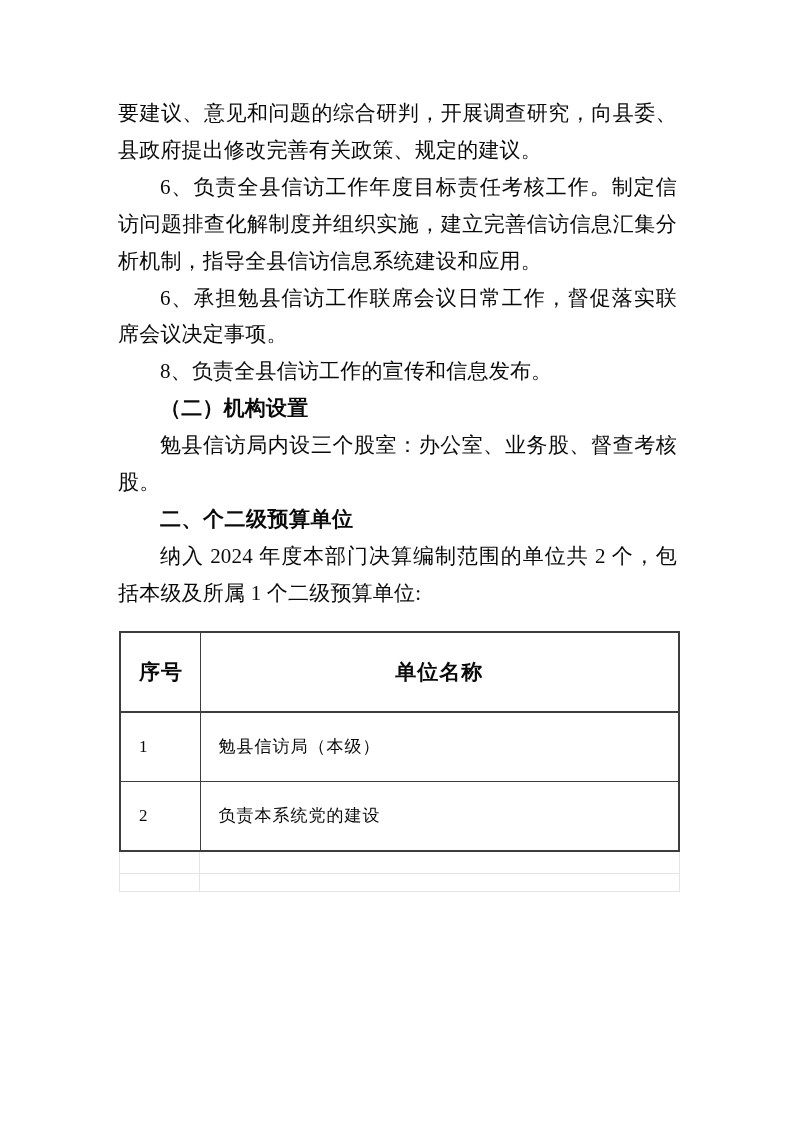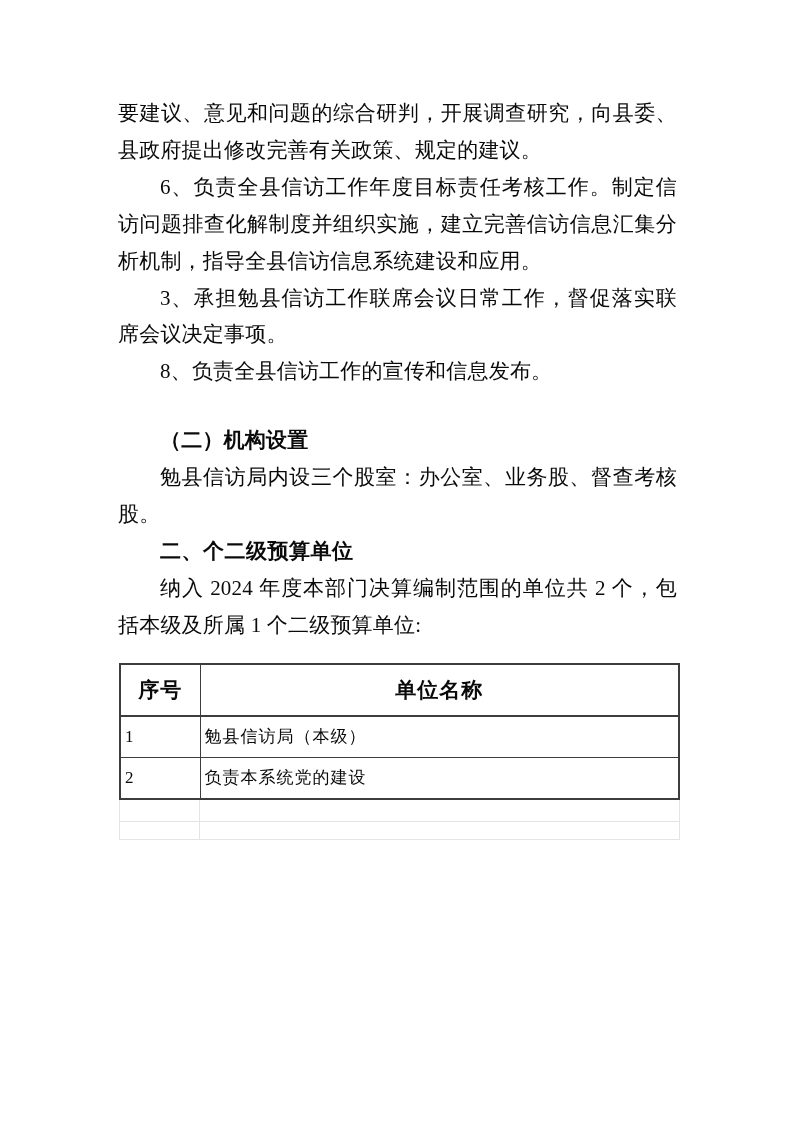--- a/index.html
+++ b/index.html
@@ -6,29 +6,29 @@
   .page{
     position:relative;width:735px;height:1122px;background:#ffffff;overflow:hidden;
     font-family:"Liberation Serif","DejaVu Serif",serif;color:#0a0a0a;border-radius:14px;
   }
   .content{position:absolute;left:118px;top:95px;width:559px;}
   .para{
     margin:0;font-size:21px;line-height:36.9px;
     text-align:justify;text-justify:inter-ideograph;letter-spacing:0.2px;
   }
   .indent{text-indent:42px;}
-  .heading-kai{font-weight:bold;margin-top:32px;}
+  .heading-kai{font-weight:bold;}
   .heading-hei{font-weight:bold;font-family:"Liberation Sans","DejaVu Sans",sans-serif;letter-spacing:0.5px;}
 
   table.units{
     border-collapse:collapse;table-layout:fixed;width:561px;margin:19px 0 0 1px;
     border:2px solid #3d3d3d;
   }
   table.units th,table.units td{
-    border:1px solid #3d3d3d;vertical-align:middle;padding:4px;
+    border:1px solid #3d3d3d;vertical-align:middle;padding:18px;
     overflow:hidden;white-space:nowrap;
   }
   table.units th{
     height:42px;font-size:21px;font-weight:bold;border-bottom-width:2px;
     font-family:"Liberation Sans","DejaVu Sans",sans-serif;letter-spacing:1px;
   }
   table.units td{height:32px;font-size:17px;letter-spacing:1px;}
 
   table.ghost{border-collapse:collapse;table-layout:fixed;width:561px;margin:0 0 0 1px;}
   table.ghost td{border:1px solid #e4e4e4;border-top:none;padding:0;}
@@ -37,21 +37,21 @@
 </style>
 </head>
 <body>
 
 <div class="page">
   <div class="content">
 
     <div>
         <div class="para ">要建议、意见和问题的综合研判，开展调查研究，向县委、县政府提出修改完善有关政策、规定的建议。</div>
         <div class="para  indent">6、负责全县信访工作年度目标责任考核工作。制定信访问题排查化解制度并组织实施，建立完善信访信息汇集分析机制，指导全县信访信息系统建设和应用。</div>
-        <div class="para  indent">3、承担勉县信访工作联席会议日常工作，督促落实联席会议决定事项。</div>
+        <div class="para  indent">6、承担勉县信访工作联席会议日常工作，督促落实联席会议决定事项。</div>
         <div class="para  indent">8、负责全县信访工作的宣传和信息发布。</div>
         <div class="para heading-kai indent">（二）机构设置</div>
         <div class="para  indent">勉县信访局内设三个股室：办公室、业务股、督查考核股。</div>
         <div class="para heading-hei indent">二、个二级预算单位</div>
         <div class="para  indent">纳入 2024 年度本部门决算编制范围的单位共 2 个，包括本级及所属 1 个二级预算单位:</div>
       </div>
 
     <table class="units">
       <colgroup>
           <col style="width:80px">

